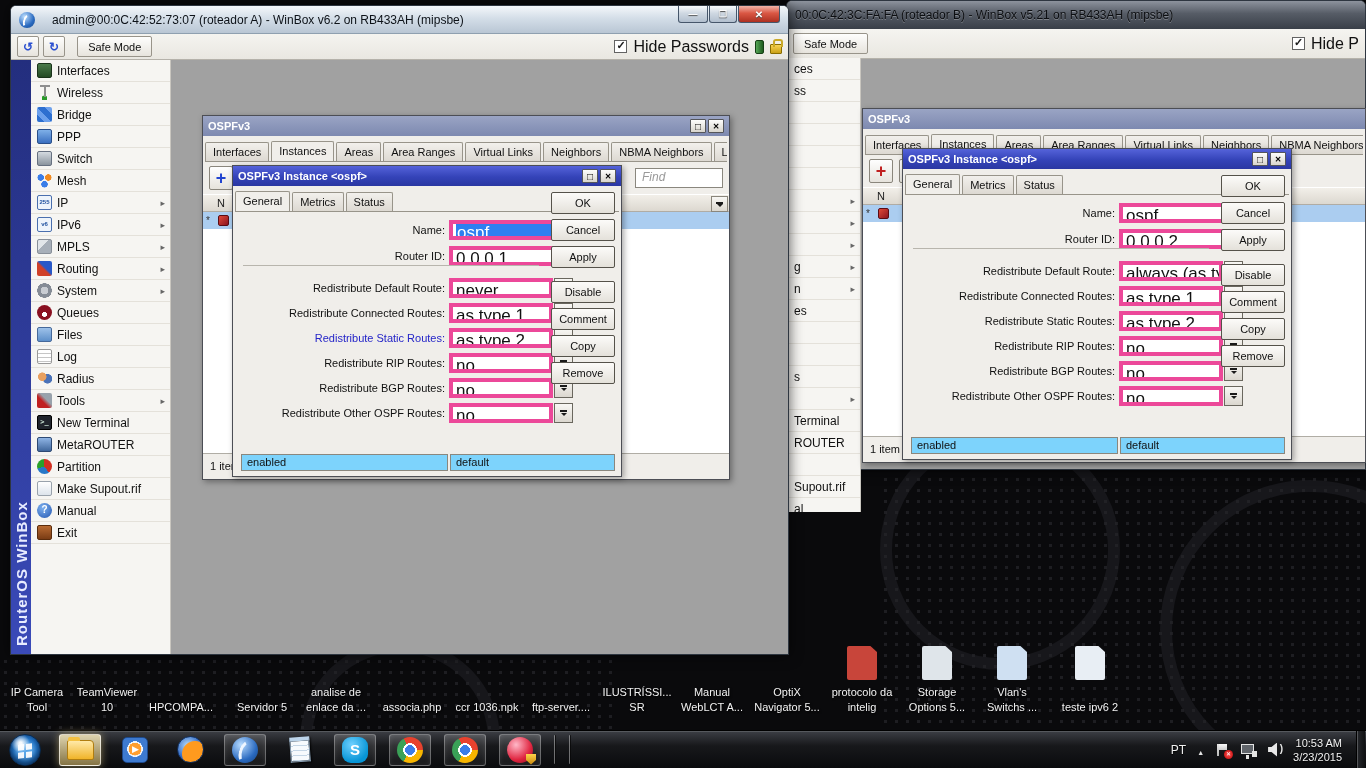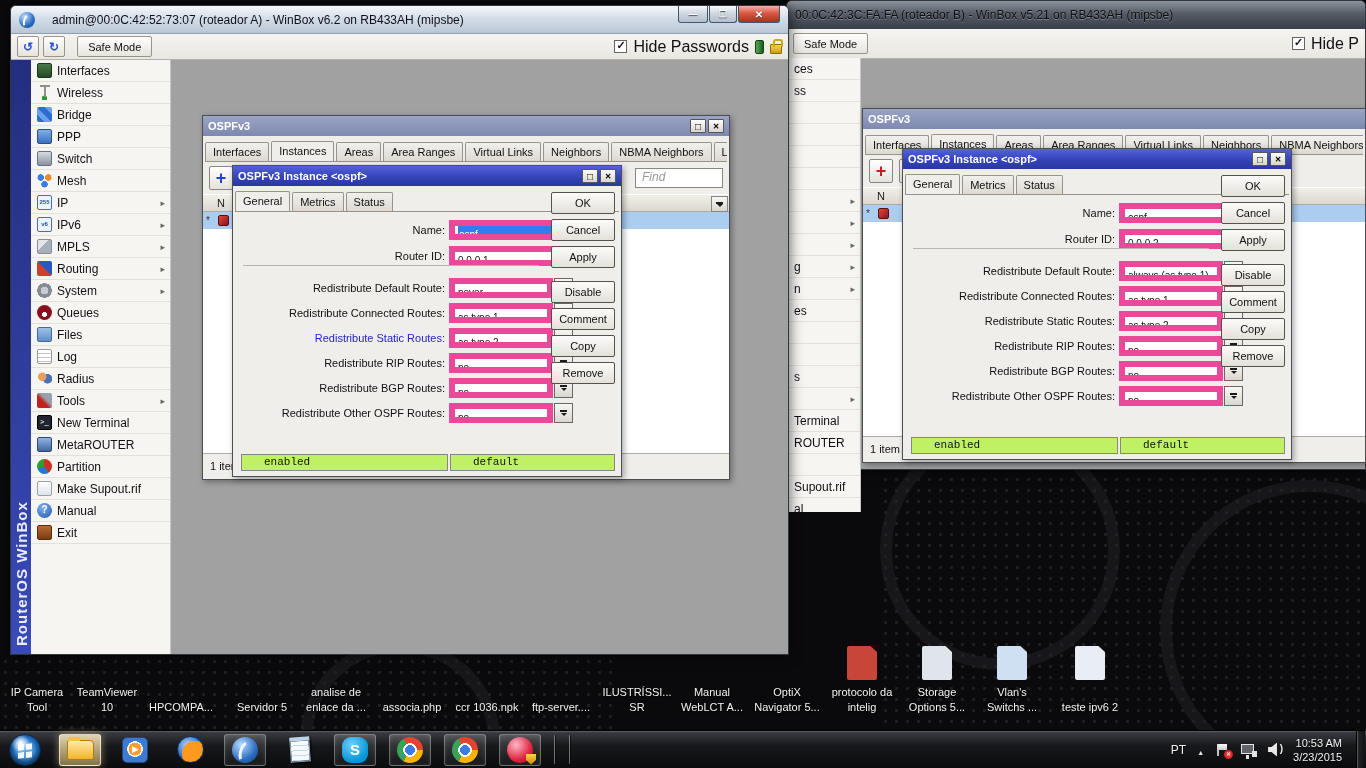--- a/index.html
+++ b/index.html
@@ -126,34 +126,34 @@
   .cstatus { position:absolute; left:0; right:0; bottom:0; height:26px; background:#f0eeea;
     border-top:1px solid #b0ada5; font-size:11px; color:#111; padding:6px 0 0 7px; }
 
   
   .dform { position:absolute; inset:0; }
   .frow { position:absolute; left:0; width:100%; height:20px;margin-left:40px; }
   .flabel { position:absolute; left:2px; width:170px; text-align:right; font-size:11px;
     line-height:20px; color:#111; white-space:nowrap; }
   .flabel.blue { color:#2424c8; }
   .fbox { position:absolute; left:176px; width:126px; height:20px; background:#fff;
-    border:6px solid #ec4899; font-size:10px; line-height:18px; padding:0 3px; color:#111; white-space:nowrap; overflow:hidden; }
+    border:4px solid #ec4899; font-size:17px; line-height:18px; padding:0 3px; color:#111; white-space:nowrap; overflow:hidden; }
   .fbox.small { width:104px; }
   .seltext { background:#2e7ff0; color:#fff; padding:0 1px; }
   .fdrop { position:absolute; left:281px; width:19px; height:20px; display:flex; flex-direction:column;
     align-items:center; justify-content:center; gap:1px;
     background:linear-gradient(#f8f7f4,#dbd7cf); border:1px solid #6a675e; }
   .dbar { width:7px; border-top:2px solid #1a1a1a; }
   .dtri { width:0; height:0; border:3.5px solid transparent; border-top-color:#1a1a1a; border-bottom:none; }
   .fsep { position:absolute; left:10px; width:296px; border-top:1px solid #b8b5ad; }
   .sbtn { position:absolute; left:318px; width:64px; height:22px; display:flex; align-items:center;
     justify-content:center; background:linear-gradient(#fcfbf9,#e4e1da); border:1px solid #55524a;
     border-radius:2px; font-size:11px; color:#111; }
-  .fcell { position:absolute; top:288px; height:17px; background:#bef264; border:1px solid #8a877e;
-    font-size:11px; line-height:15px; padding:0 22px; color:#111;font-family:Liberation Mono, monospace; }
+  .fcell { position:absolute; top:288px; height:17px; background:#7dd3fc; border:1px solid #8a877e;
+    font-size:11px; line-height:15px; padding:0 5px; color:#111; }
   .fcell.left { left:8px; width:207px; } .fcell.right { left:217px; width:165px; }
 
   
   #right-window { left:786px; top:0; width:580px; height:470px; z-index:1; background:#a1a1a1; }
   #rw-toolbar { position:absolute; left:0; right:0; top:28px; height:30px; }
   #rw-mdi { position:absolute; left:75px; right:0; top:58px; bottom:0; background:#a1a1a1; }
   #right-menu { position:absolute; left:789px; top:58px; width:72px; height:454px; z-index:2;
     background:#f6f5f2; border-right:1px solid #c9c6bf; overflow:hidden; }
   .rmrow { height:22px; display:flex; align-items:center; padding:0 5px 0 5px;
     border-bottom:1px solid #e4e1da; font-size:12px; color:#111; }

